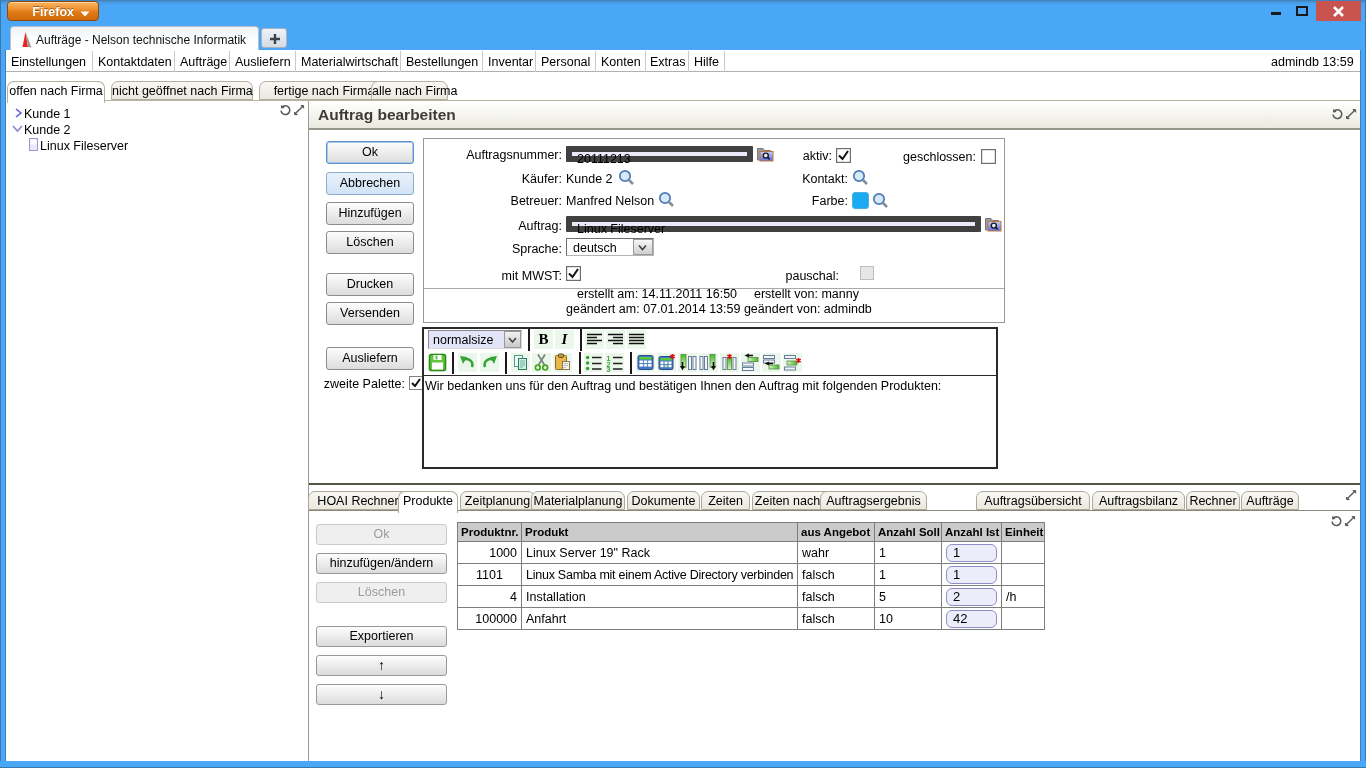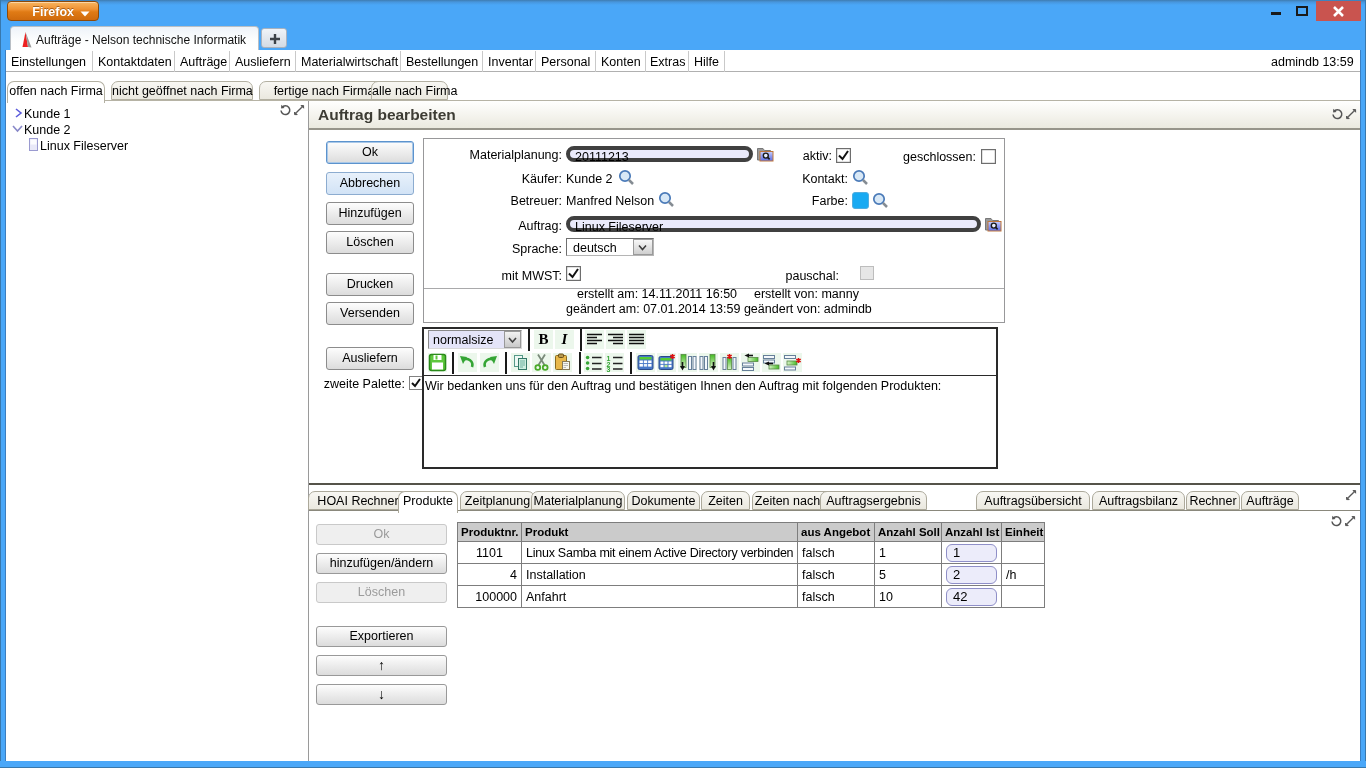--- a/index.html
+++ b/index.html
@@ -3,21 +3,21 @@
 <style>
 *{margin:0;padding:0;box-sizing:border-box}
 html,body{width:1366px;height:768px;overflow:hidden}
 body{position:relative;font-family:"Liberation Sans",sans-serif;background:#4aa7f8}
 .abs{position:absolute}
 .t13{font-size:12.5px;line-height:16px;color:#000;white-space:nowrap}
 .lbl{font-size:12.5px;line-height:16px;color:#000;white-space:nowrap;text-align:right}
 .btn{position:absolute;left:326px;width:88px;height:23px;border:1px solid #8c8c8c;border-radius:3px;background:linear-gradient(#fdfdfd,#eeeeee 45%,#dcdcdc);font-size:12.5px;text-align:center;line-height:21px;color:#000}
 .btn2{position:absolute;left:316px;width:131px;height:21px;border:1px solid #999;border-radius:3px;background:linear-gradient(#fdfdfd,#eeeeee 45%,#dcdcdc);font-size:12.5px;text-align:center;line-height:19px;color:#000}
 .btn2.dis{background:#efefef;border-color:#c9c9c9;color:#9b9b9b}
-.lavin{position:absolute;background:#eaeafb;border:4px solid #404040;border-radius:8px;font-size:12.5px;color:#000;padding:0 0 0 5px;line-height:15px}
+.lavin{position:absolute;background:#eaeafb;border:6px solid #404040;border-radius:1px;font-size:12.5px;color:#000;padding:0 0 0 5px;line-height:15px}
 .tabi{position:absolute;top:81px;height:19px;white-space:nowrap;background:linear-gradient(#f8f7f3,#eae8df);border:1px solid #b3b0a2;border-radius:7px 7px 0 0;font-size:12.5px;text-align:center;line-height:18px;color:#000}
 .ltab{position:absolute;top:491px;height:19px;white-space:nowrap;background:linear-gradient(#f8f7f3,#eae8df);border:1px solid #aca99b;border-radius:7px 7px 0 0;font-size:12.5px;text-align:center;line-height:18px;color:#000}
 .mdiv{position:absolute;top:51px;width:1px;height:21px;background:#c9c9c9}
 .mtx{position:absolute;top:55px;font-size:12.5px;color:#000;white-space:nowrap}
 .sep{position:absolute;width:2px;height:22px;background:#1a1a1a}
 .tbtn{position:absolute;width:19px;height:19px;background:#ecf7ec}
 table.prod{border-collapse:collapse;font-size:12.5px}
 table.prod th,table.prod td{border:1px solid #7d7d7d;padding:0 4px;white-space:nowrap;overflow:hidden}
 table.prod th{background:#cbcbcb;text-align:left;font-weight:bold;height:19px;font-size:11.5px;padding:0 3px}
 table.prod td{height:22px;background:#fff}
@@ -143,21 +143,21 @@
 <div class="btn" style="top:347px">Ausliefern</div>
 <span class="abs lbl" style="left:300px;width:105px;top:376px">zweite Palette:</span>
 <svg class="abs" style="left:409px;top:376px" width="14" height="14">
     <rect x="0.5" y="0.5" width="13" height="13" fill="#fff" stroke="#828282"></rect>
     <path d="M3 7 L6 10 L11 3" fill="none" stroke="#111" stroke-width="2"></path>
   </svg>
 
 <div class="abs" style="left:423px;top:138px;width:582px;height:185px;border:1px solid #98989a"></div>
 <div class="abs" style="left:424px;top:288px;width:580px;height:1px;background:#a9a9ab"></div>
 
-<span class="abs lbl" style="left:430px;width:132px;top:147px">Materialplanung:</span>
+<span class="abs lbl" style="left:430px;width:132px;top:147px">Auftragsnummer:</span>
 <div class="lavin" style="left:566px;top:146px;width:187px;height:16px">20111213</div>
 <svg class="abs" style="left:756px;top:146px" width="19" height="17">
     <defs>
       <linearGradient id="fg1" x1="0" y1="0" x2="0" y2="1">
         <stop offset="0" stop-color="#c9d0fb"></stop>
         <stop offset="0.5" stop-color="#8e9af0"></stop>
         <stop offset="1" stop-color="#5e6fe2"></stop>
       </linearGradient>
     </defs>
     <path d="M1.5 2.5 H7 L8.5 4.5 H14.5 V14 H1.5 Z" fill="#9a9a9a" stroke="#787878"></path>
@@ -446,20 +446,30 @@
 
 <table class="prod abs" style="left:457px;top:522px;width:587px;table-layout:fixed">
 <tbody>
       <tr>
         <th style="width:64px">Produktnr.</th>
         <th style="width:276px">Produkt</th>
         <th style="width:77px">aus Angebot</th>
         <th style="width:67px">Anzahl Soll</th>
         <th style="width:60px">Anzahl Ist</th>
         <th style="width:43px">Einheit</th>
+      </tr>
+<tr>
+        <td style="text-align:right">1000</td>
+        <td>Linux Server 19" Rack</td>
+        <td>wahr</td>
+        <td>1</td>
+        <td class="ipt">
+          <div class="iin">1</div>
+        </td>
+        <td></td>
       </tr>
 <tr>
         <td style="text-align:center">1101</td>
         <td style="letter-spacing:-0.25px">Linux Samba mit einem Active Directory verbinden</td>
         <td>falsch</td>
         <td>1</td>
         <td class="ipt">
           <div class="iin">1</div>
         </td>
         <td></td>

